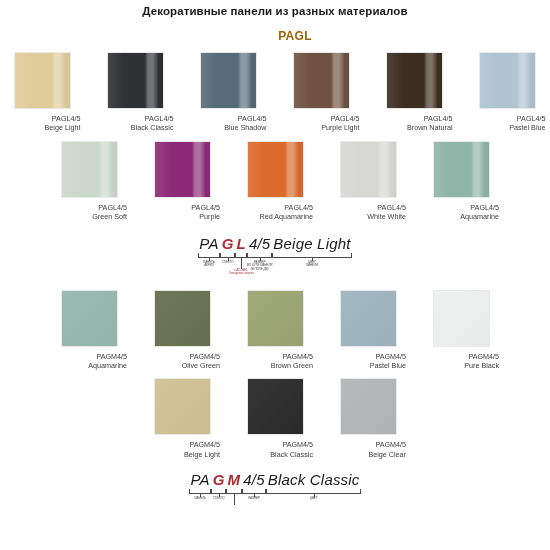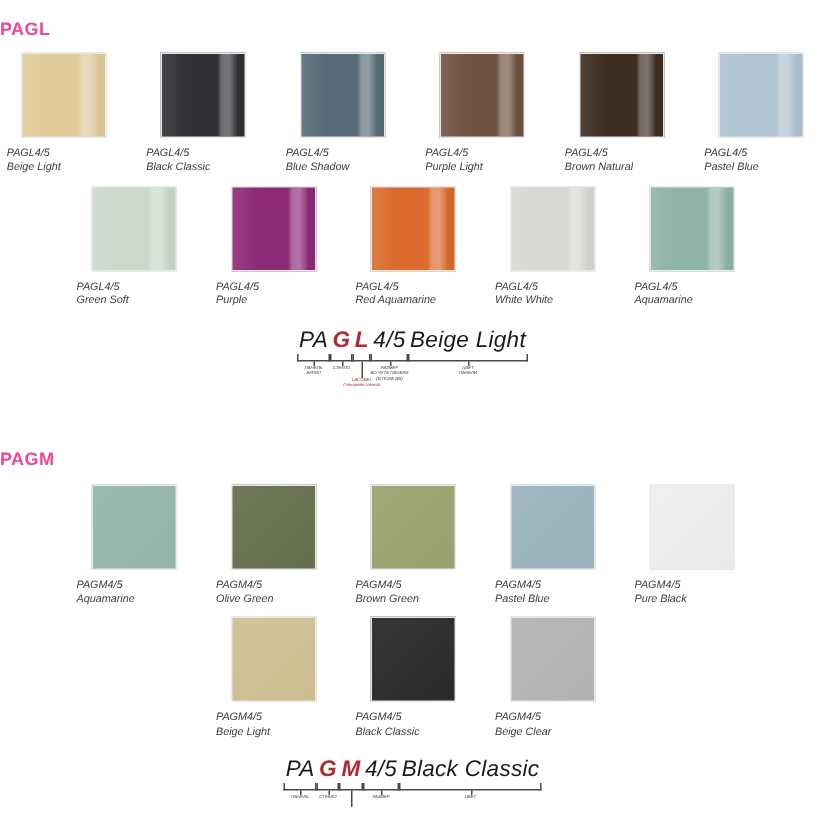--- a/index.html
+++ b/index.html
@@ -9,22 +9,22 @@
     color:#231f20;overflow:hidden;position:relative;
   }
   .page{width:550px;height:550px;position:relative;}
 
   .main-title{
     text-align:center;font-size:11.5px;font-weight:bold;
     letter-spacing:.1px;padding-top:5px;color:#1a1a1a;
   }
 
   .section-title{
-    text-align:left;font-size:12px;font-weight:bold;
-    color:#ec4899;letter-spacing:.3px;
+    text-align:center;font-size:12px;font-weight:bold;
+    color:#a16207;letter-spacing:.3px;margin-left:40px;
   }
 
   .row{display:flex;justify-content:center;align-items:flex-start;}
   .cell{display:flex;flex-direction:column;align-items:center;}
   .sw{
     width:57px;height:57px;border:1px solid #e9e9e9;
     box-sizing:border-box;position:relative;overflow:hidden;
   }
   
   .sw.gloss::after{
@@ -41,22 +41,22 @@
       rgba(255,255,255,.10) 0%,
       rgba(255,255,255,0) 30%,
       rgba(255,255,255,0) 72%,
       rgba(0,0,0,.04) 100%);
   }
   .sw.matte::after{
     content:"";position:absolute;inset:0;
     background:linear-gradient(to bottom right,rgba(255,255,255,.05),rgba(0,0,0,.02));
   }
   .cap{
-    font-size:7.2px;line-height:9.4px;text-align:left;
-    color:#3b3b3b;margin-top:5px;width:76px;font-style:italic;
+    font-size:7.2px;line-height:9.4px;text-align:right;
+    color:#3b3b3b;margin-top:5px;width:76px;
   }
   .cap .c2{display:block;}
 
   
   .decoder{position:relative;width:230px;margin:0 auto;font-style:italic;}
   .dec-line{
     display:flex;justify-content:center;align-items:baseline;
     font-size:15px;letter-spacing:.2px;white-space:nowrap;
   }
   .dec-line .tok{padding:0 1.5px;color:#1a1a1a;font-weight:400;}
@@ -72,20 +72,21 @@
     position:absolute;font-size:2.9px;line-height:3.6px;
     text-align:center;color:#3a3a3a;width:46px;
   }
   .note.red{color:#9e2b30;}
 </style>
 </head>
 <body>
 
 <div class="page">
 
+  <div class="main-title">Декоративные панели из разных материалов</div>
 
   <div style="margin-top:12px;">
     <div class="section-title">PAGL</div>
   </div>
 
   <div class="row" style="margin-top:9px;gap:17px;" id="row-p0-0">
       <div class="cell">
         <div class="sw gloss" style="background: rgb(224, 203, 155);"></div>
         <div class="cap"><span>PAGL4/5</span><span class="c2">Beige Light</span></div>
       </div>
@@ -170,23 +171,20 @@
           <div>(В ПОЛЕ ДВ)</div>
         </div>
         <div class="tick" style="left: 151.992px; top: 0px; height: 3px; position: absolute;"></div>
         <div class="note" style="left: 131.992px; top: 3px; width: 40px;">
           <div>ЦВЕТ</div>
           <div>ПАНЕЛИ</div>
         </div>
       </div>
     </div>
 
-  <div style="margin-top:36px;">
-    <div class="section-title">PAGM</div>
-  </div>
 
   <div class="row" style="margin-top:10px;gap:17px;" id="row-p1-0">
       <div class="cell">
         <div class="sw matte" style="background: rgb(150, 183, 174);"></div>
         <div class="cap"><span>PAGM4/5</span><span class="c2">Aquamarine</span></div>
       </div>
       <div class="cell">
         <div class="sw matte" style="background: rgb(103, 112, 79);"></div>
         <div class="cap"><span>PAGM4/5</span><span class="c2">Olive Green</span></div>
       </div>

